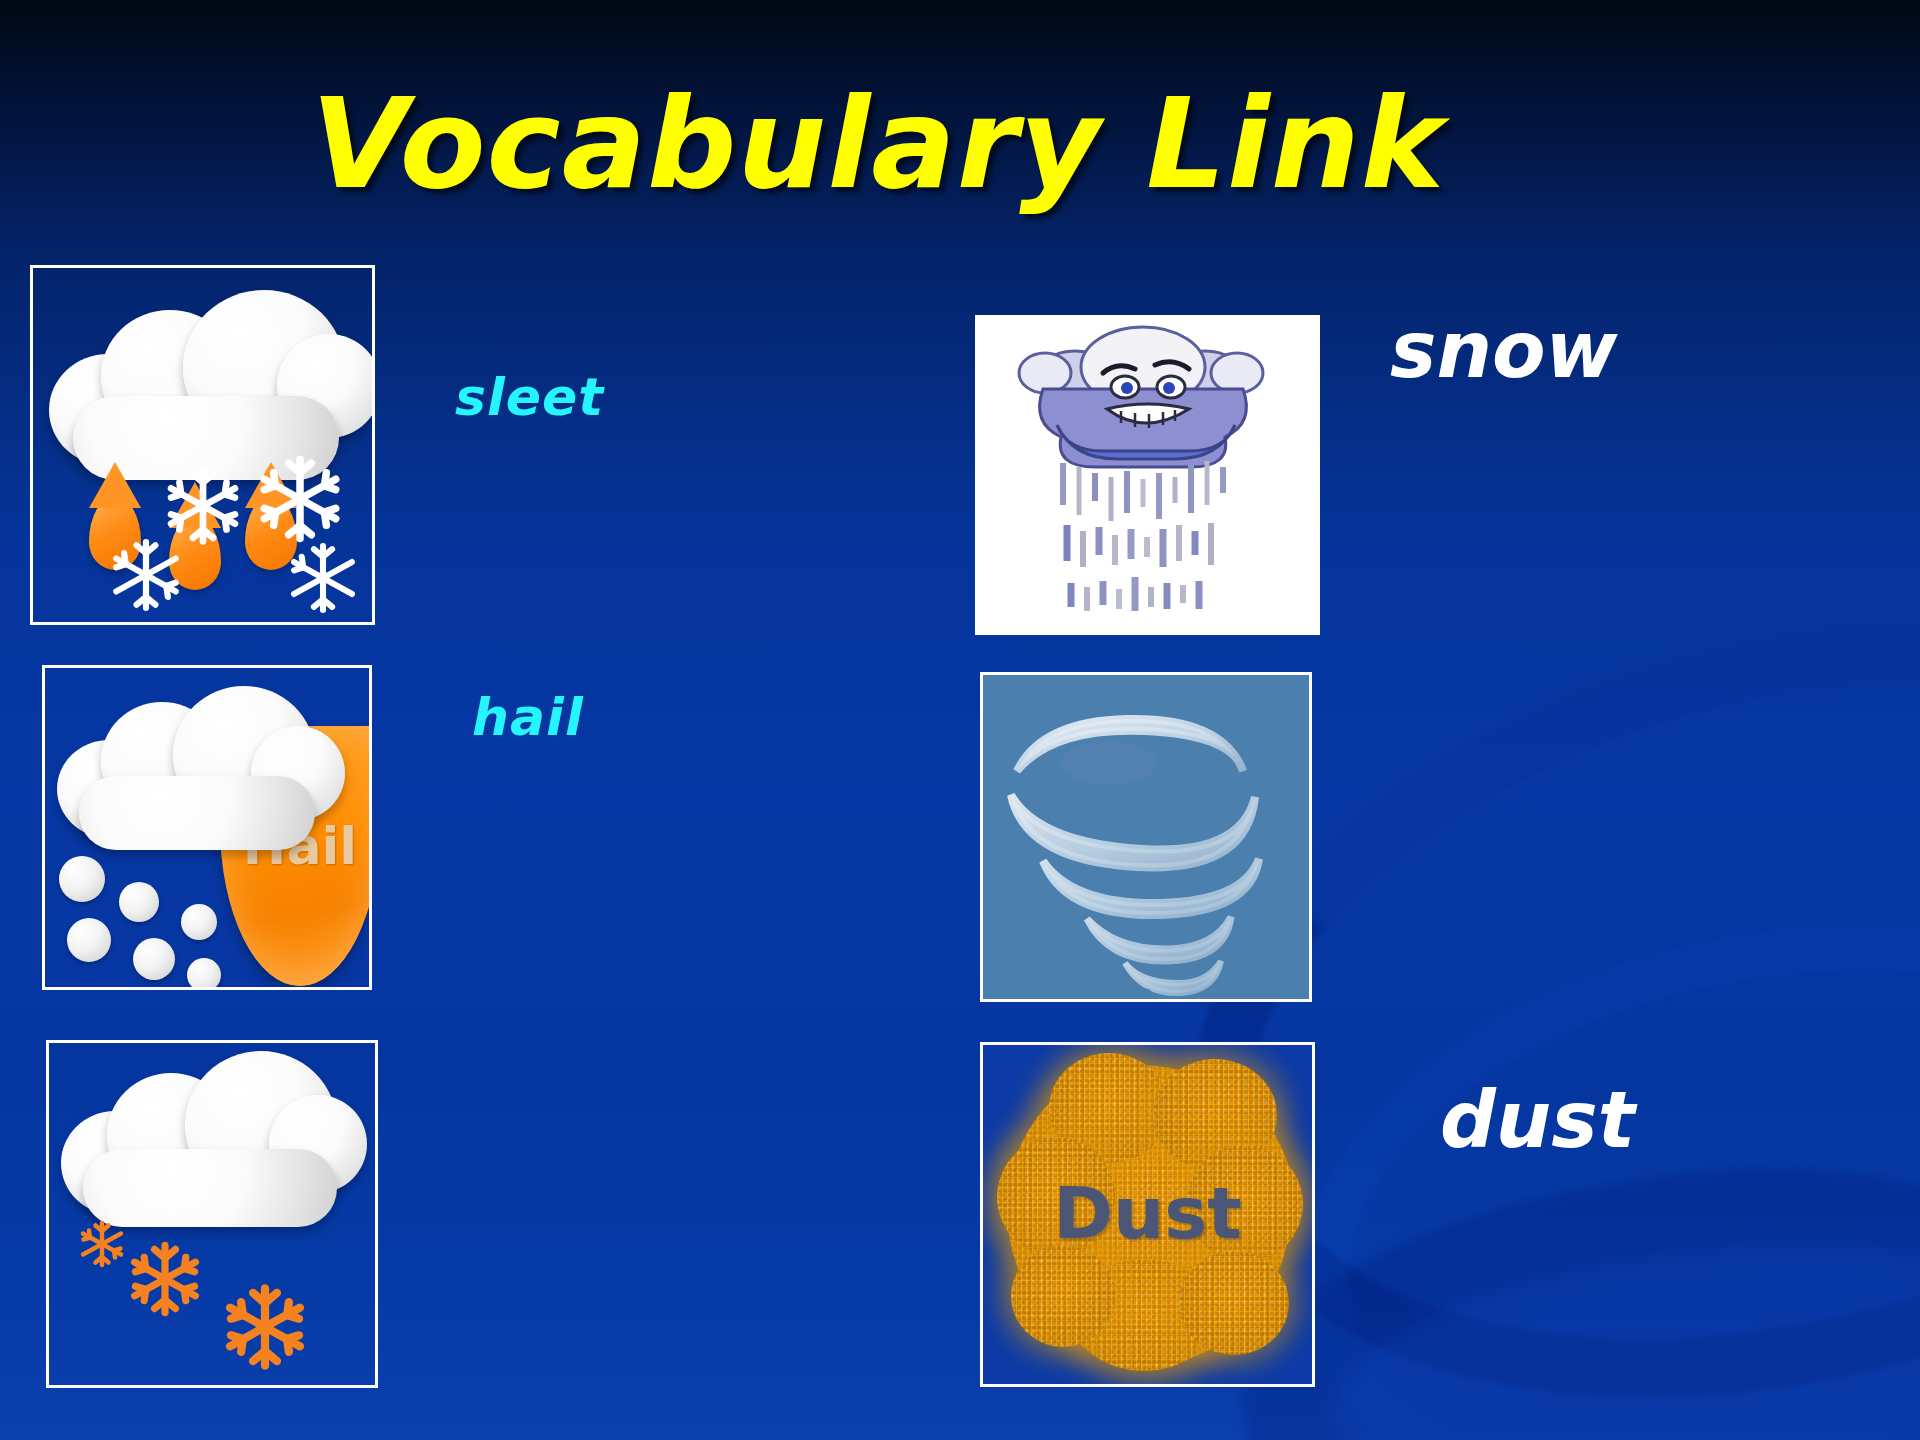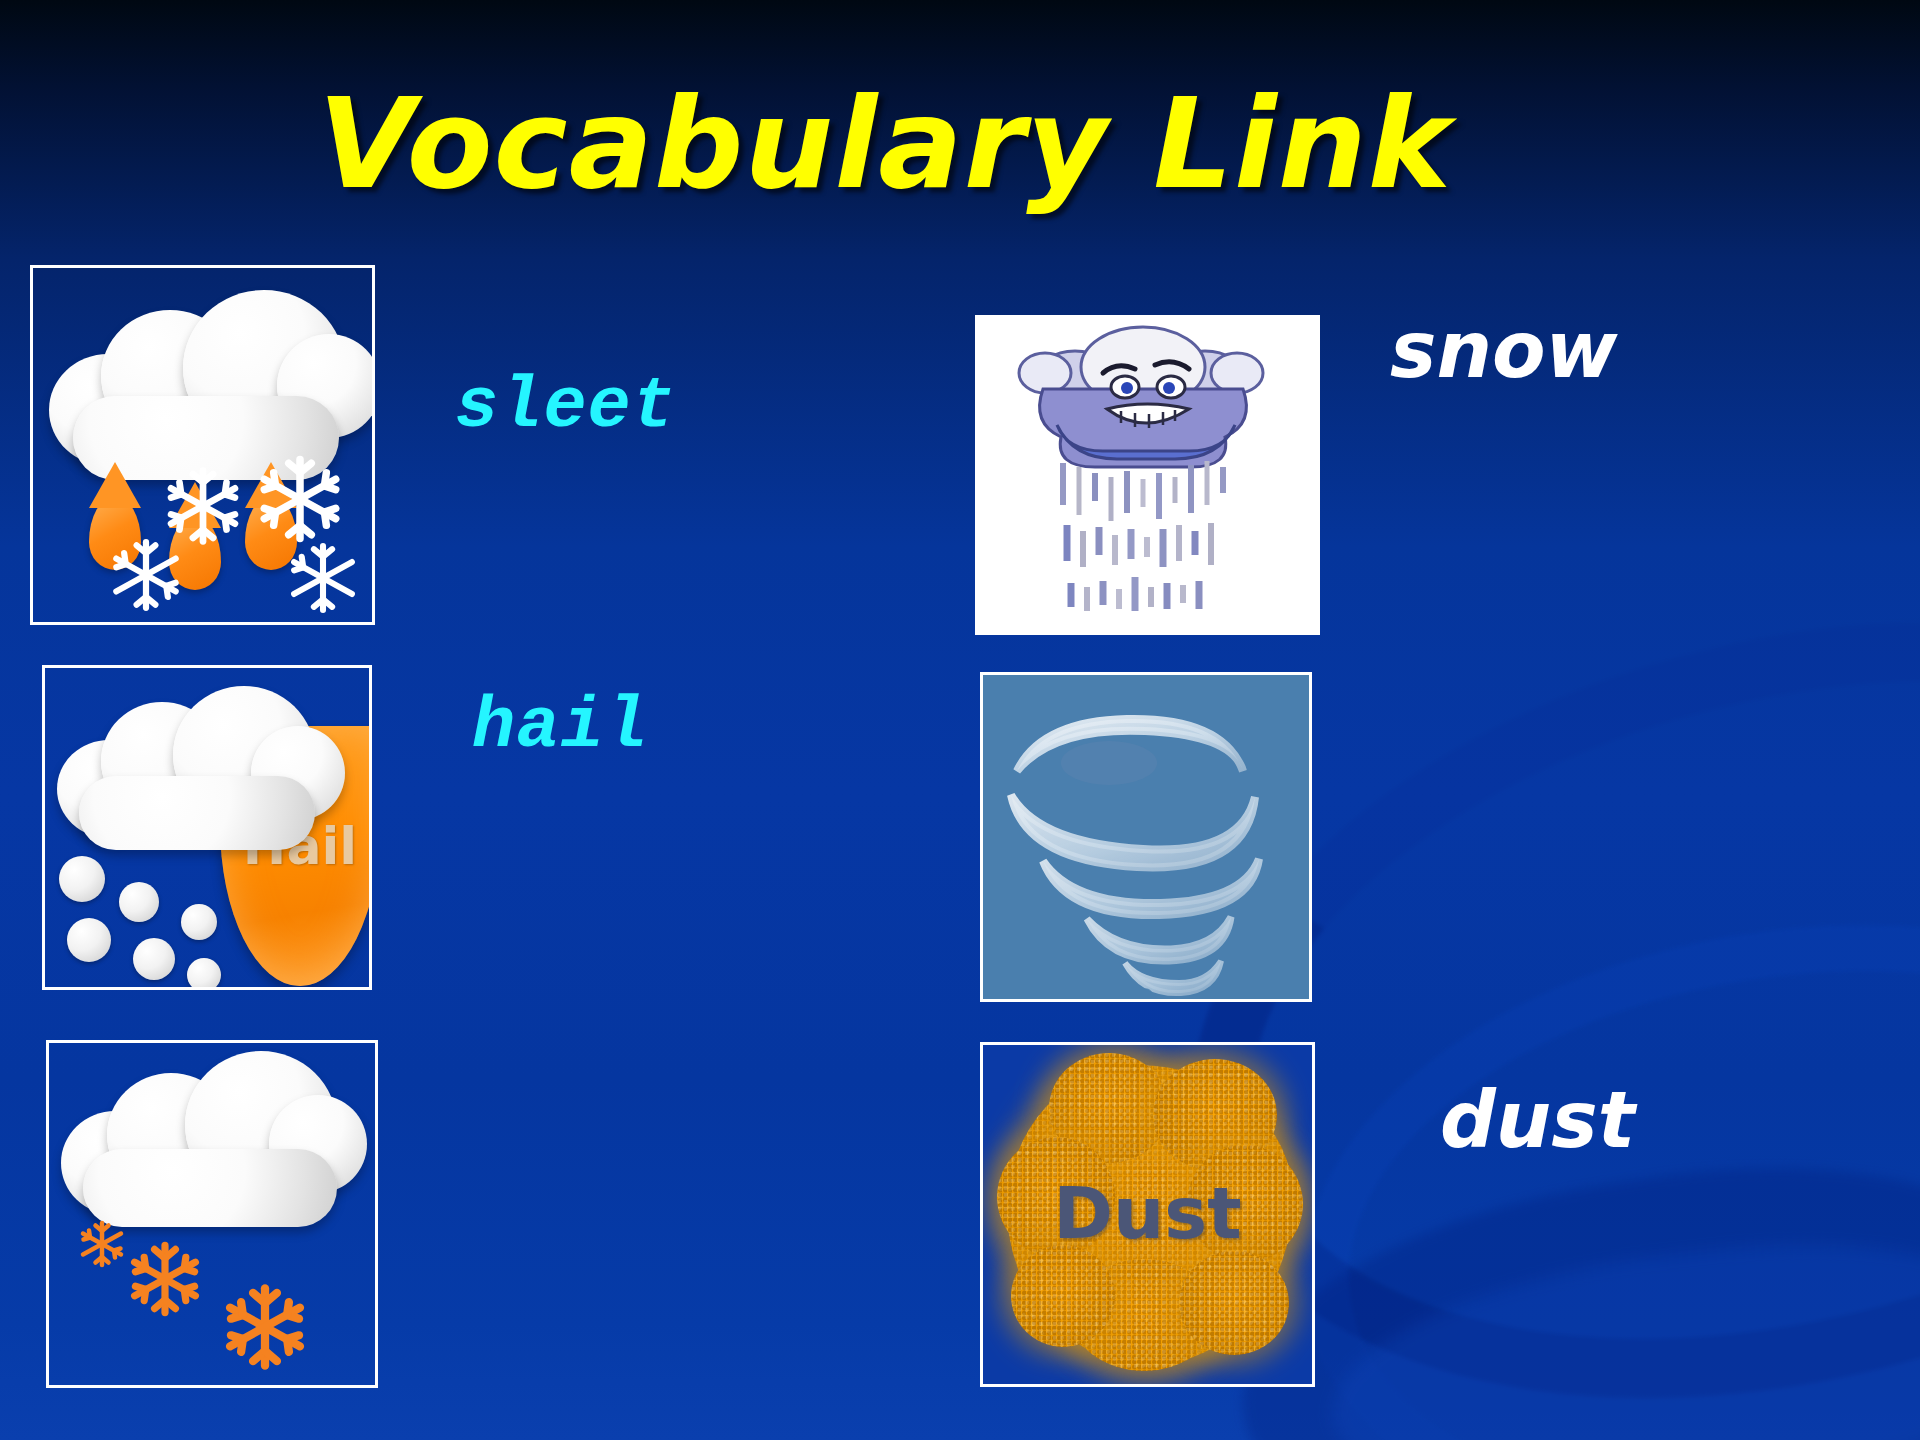--- a/index.html
+++ b/index.html
@@ -70,21 +70,21 @@
     height: 240px;
     border-radius: 55% 45% 50% 50%;
     background: rgba(16, 76, 198, 0.25);
     transform: rotate(-6deg);
     filter: blur(8px);
   }
 
   
   #title {
     position: absolute;
-    left: 15px;
+    left: 8px;
     top: 78px;
     width: 1740px;
     text-align: center;
     font-family: "DejaVu Sans", sans-serif;
     font-style: italic;
     font-weight: bold;
     font-size: 125px;
     letter-spacing: 1px;
     color: #ffff00;
     text-shadow: 5px 5px 4px rgba(0,0,0,0.55);
@@ -102,23 +102,22 @@
   
   .label {
     position: absolute;
     font-family: "DejaVu Sans", sans-serif;
     font-style: italic;
     font-weight: bold;
     line-height: 1.04;
   }
   .label-left {
     color: #25f5ff;
-    font-size: 72px;
+    font-size: 52px;
     letter-spacing: 1px;
-    font-family: Liberation Mono, monospace;
   }
   .label-right {
     color: #ffffff;
     font-size: 78px;
     letter-spacing: 0px;
   }
 
   
 
   .art { position: absolute; inset: 0; }

